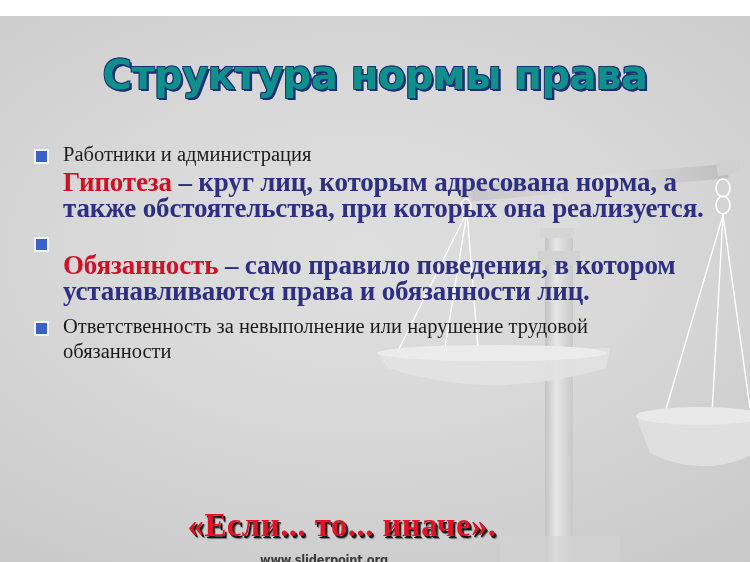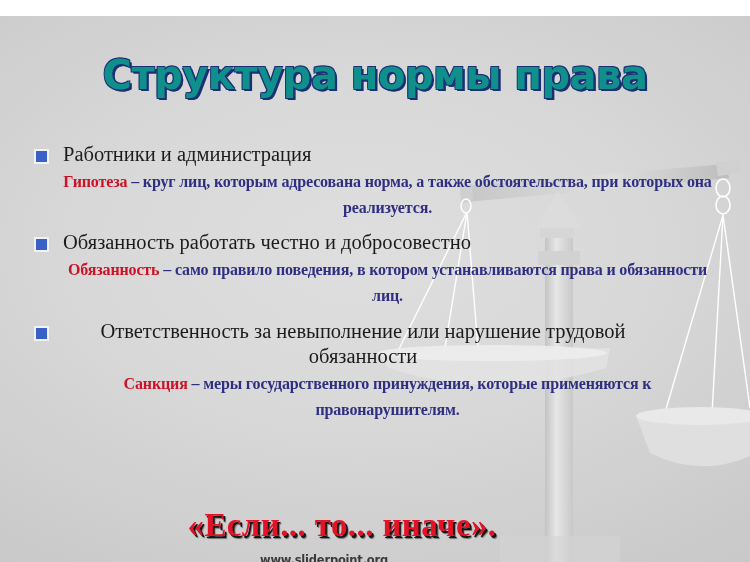--- a/index.html
+++ b/index.html
@@ -59,21 +59,20 @@
     white-space: nowrap;
   }
 
   
   .content {
     position: absolute;
     left: 0;
     top: 126px;
     width: 726px;
     z-index: 2;
-    text-align: center;
   }
 
   .block { margin: 0 0 1px 0; }
 
   .bullet-row {
     display: flex;
     align-items: flex-start;
     padding-left: 36px;
   }
   .bullet-marker {
@@ -93,21 +92,21 @@
     color: #1b1b1b;
     max-width: 600px;
   }
 
   .definition {
     padding-left: 63px;
     padding-right: 14px;
     margin-top: 2px;
     font-family: "Liberation Serif", "DejaVu Serif", serif;
     font-weight: 700;
-    font-size: 16px;
+    font-size: 27px;
     line-height: 26px;
     color: #2f2f82;
     letter-spacing: -0.15px;
   }
   .definition .term {
     color: #cf1026;
     font-weight: 700;
   }
 
   .spacer-a { height: 8px; }
@@ -227,37 +226,33 @@
       <div class="definition">
         <span class="term">Гипотеза</span><span> – круг лиц, которым адресована норма, а также обстоятельства, при которых она реализуется.</span>
       </div>
     </div>
 
     <div class="spacer-a"></div>
 
     <div class="block">
       <div class="bullet-row">
         <span class="bullet-marker"></span>
-        <span class="bullet-text">Обязанность работать честно и добросовестно</span>
       </div>
       <div class="definition">
         <span class="term">Обязанность</span><span> – само правило поведения, в котором устанавливаются права и обязанности лиц.</span>
       </div>
     </div>
 
     <div class="spacer-b"></div>
 
     <div class="block">
       <div class="bullet-row">
         <span class="bullet-marker"></span>
         <span class="bullet-text">Ответственность за невыполнение или нарушение трудовой обязанности</span>
       </div>
-      <div class="definition">
-        <span class="term">Санкция</span><span> – меры государственного принуждения, которые применяются к правонарушителям.</span>
-      </div>
     </div>
 
   </div>
 
   <div class="conclusion-wrap">
     <span class="conclusion">«Если... то... иначе».</span>
   </div>
 
   <div class="source-mark">www.sliderpoint.org</div>
 

